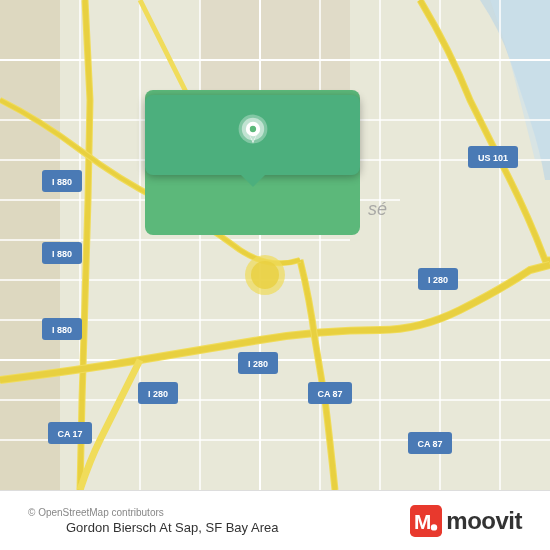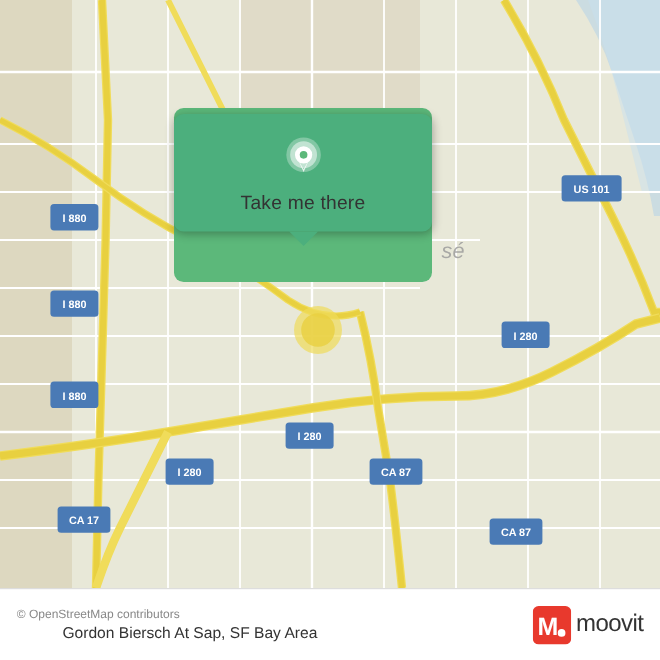--- a/index.html
+++ b/index.html
@@ -68,21 +68,21 @@
       letter-spacing: 0.2px;
     }
 
     
     #bottom-bar {
       width: 550px;
       height: 60px;
       background: #fff;
       display: flex;
       align-items: center;
-      padding: 0 14px;
+      padding: 0 28px;
       border-top: 1px solid #ddd;
     }
 
     #moovit-logo {
       margin-left: auto;
       display: flex;
       align-items: center;
       gap: 4px;
     }
 
@@ -209,31 +209,30 @@
 
   
   <div id="popup">
     <svg id="pin-icon" viewBox="0 0 40 50" xmlns="http://www.w3.org/2000/svg">
       <circle cx="20" cy="20" r="18" fill="white" opacity="0.3"></circle>
       <circle cx="20" cy="20" r="14" fill="white" opacity="0.5"></circle>
       <circle cx="20" cy="20" r="9" fill="white"></circle>
       <circle cx="20" cy="20" r="4" fill="#5cb87a"></circle>
       <path d="M20,35 Q24,28 26,24 Q28,20 20,38 Q12,20 14,24 Q16,28 20,35Z" fill="white" opacity="0.8"></path>
     </svg>
-    <span id="popup-label">Take me there</span>
   </div>
 </div>
 
 <div id="bottom-bar">
   <div id="bottom-info">
     <span id="osm-credit">© OpenStreetMap contributors</span>
     <span id="location-name">Gordon Biersch At Sap, SF Bay Area</span>
   </div>
   <div id="moovit-logo">
 
     <svg id="moovit-icon" viewBox="0 0 40 40" xmlns="http://www.w3.org/2000/svg">
       <rect width="40" height="40" rx="6" fill="#e8392d"></rect>
       <text x="5" y="30" font-size="26" font-weight="bold" fill="white">M</text>
       <circle cx="30" cy="28" r="4" fill="white"></circle>
     </svg>
-    <span id="moovit-text" style="font-size:20px;font-weight:normal;color:#333;">moovit</span>
+    <span id="moovit-text" style="font-size:24px;font-weight:bold;color:#333;">moovit</span>
   </div>
 </div>
 
 </body></html>

